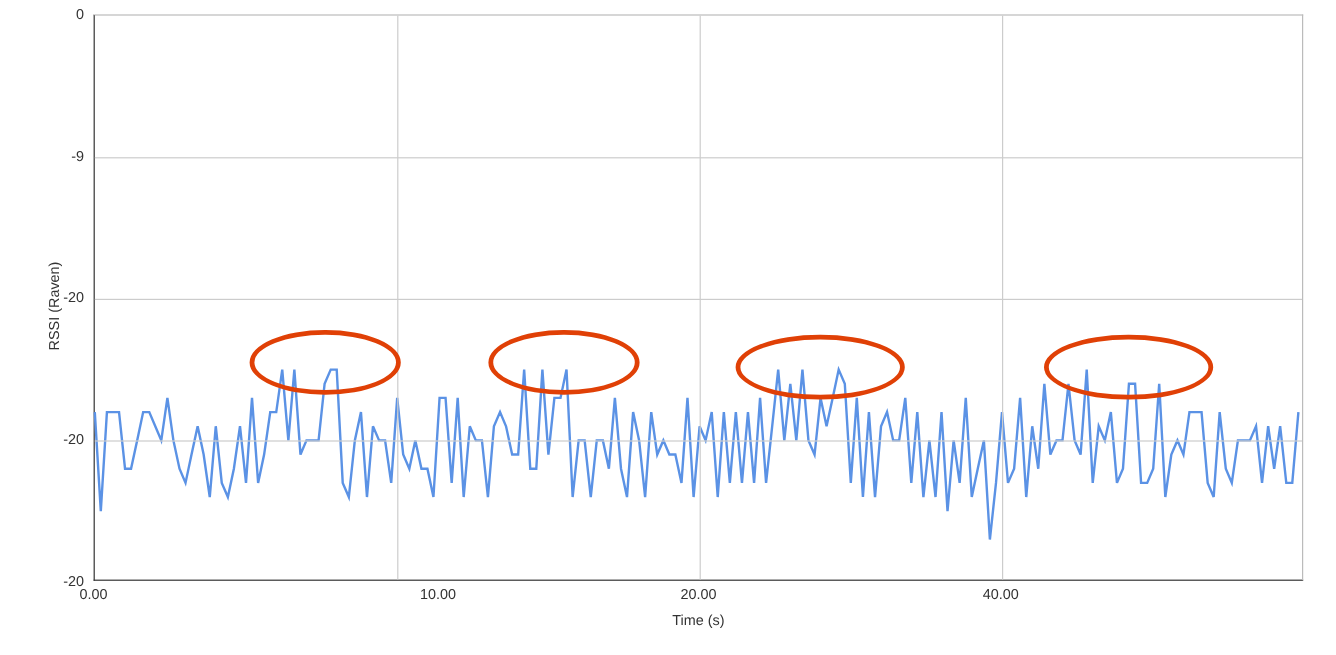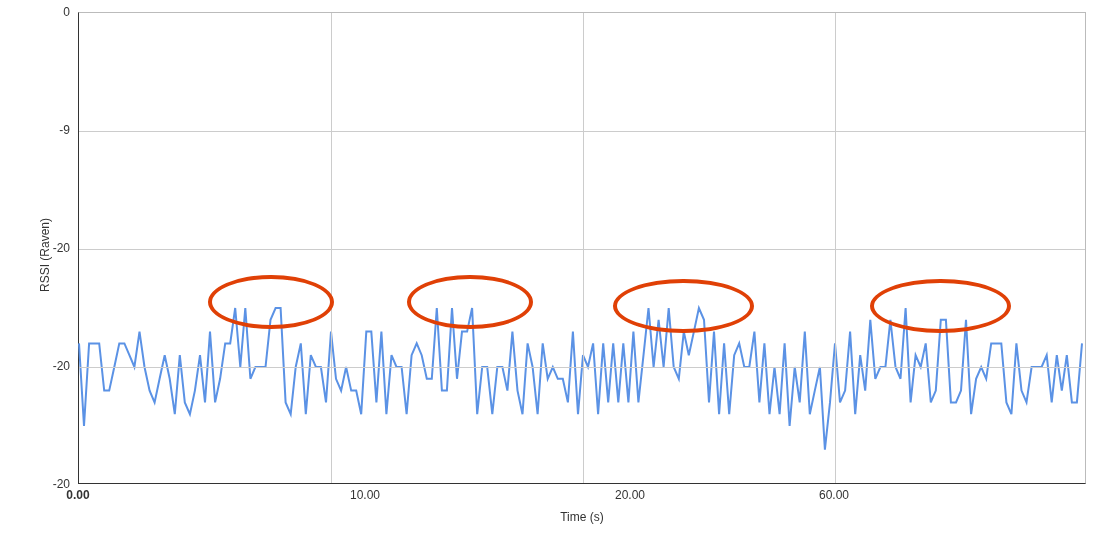--- a/index.html
+++ b/index.html
@@ -91,23 +91,23 @@
 
   <div id="y-ticks">
       <div class="y-tick-label" style="left: 30px; top: 12px;">0</div>
       <div class="y-tick-label" style="left: 30px; top: 130px;">-9</div>
       <div class="y-tick-label" style="left: 30px; top: 248px;">-20</div>
       <div class="y-tick-label" style="left: 30px; top: 366px;">-20</div>
       <div class="y-tick-label" style="left: 30px; top: 484px;">-20</div>
     </div>
 
   <div id="x-ticks" style="position: absolute; left: 78px; top: 484px; width: 1008px; height: 20px;">
-      <div class="x-tick-label" style="left: 0px; font-weight: bold;">0.00</div>
+      <div class="x-tick-label" style="left: 0px;">0.00</div>
       <div class="x-tick-label" style="left: 252px; margin-left: 35px;">10.00</div>
-      <div class="x-tick-label" style="left: 504px; margin-left: 48px;">20.00</div>
-      <div class="x-tick-label" style="left: 756px;">60.00</div>
+      <div class="x-tick-label" style="left: 504px;">20.00</div>
+      <div class="x-tick-label" style="left: 756px;">40.00</div>
     </div>
 
   <div class="y-axis-title" id="y-title" style="left: 8px; top: 248px;">RSSI (Raven)</div>
 
   <div class="x-axis-title" id="x-title" style="left: 542px; top: 510px; width: 80px;">Time (s)</div>
 
 </div>
 
 </body></html>

